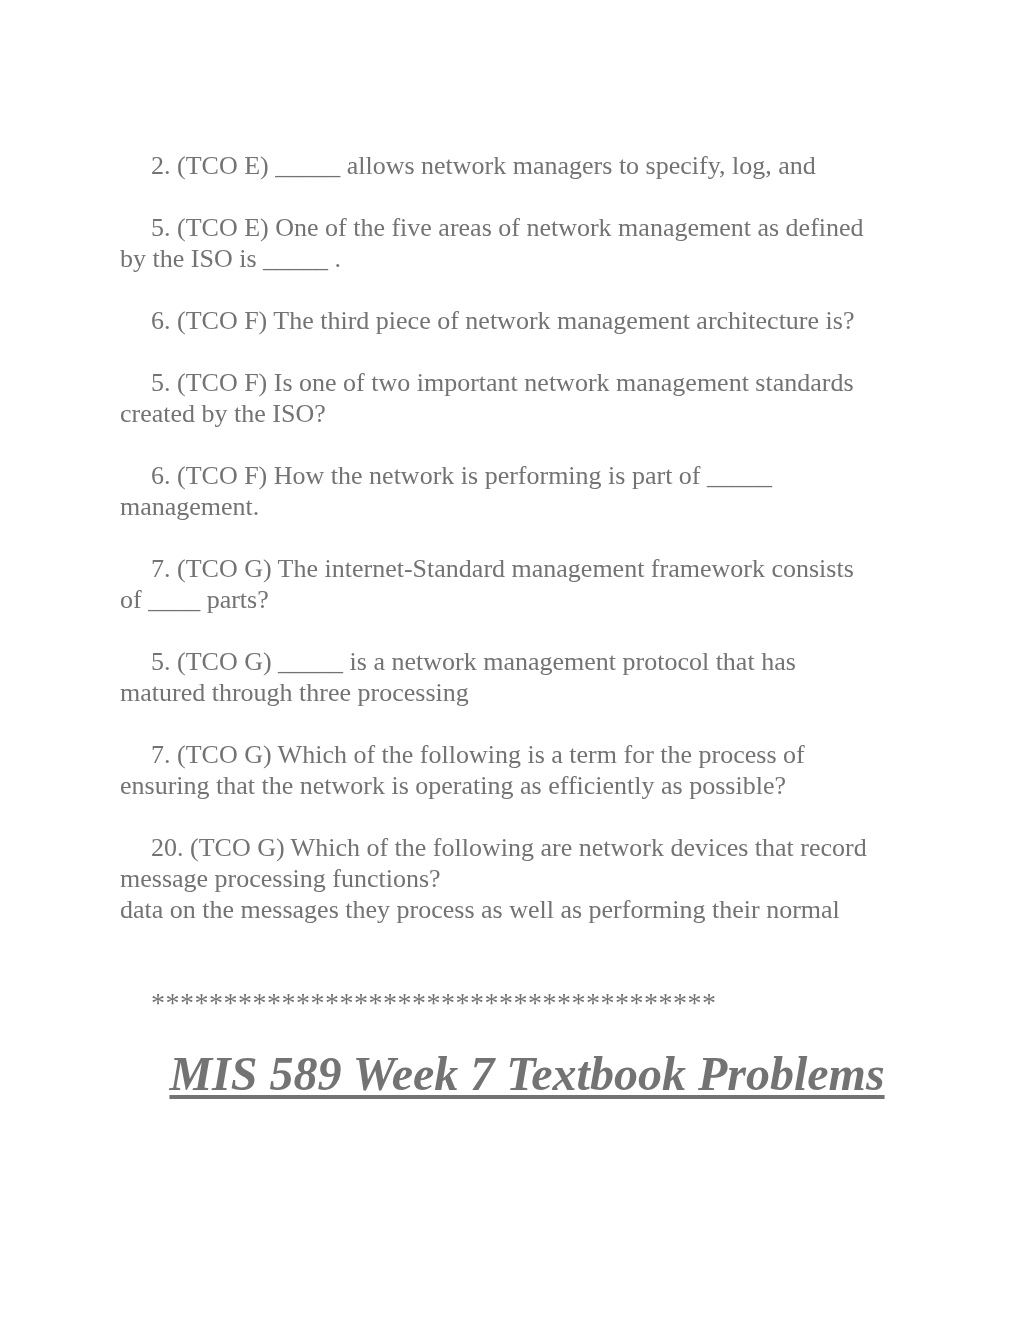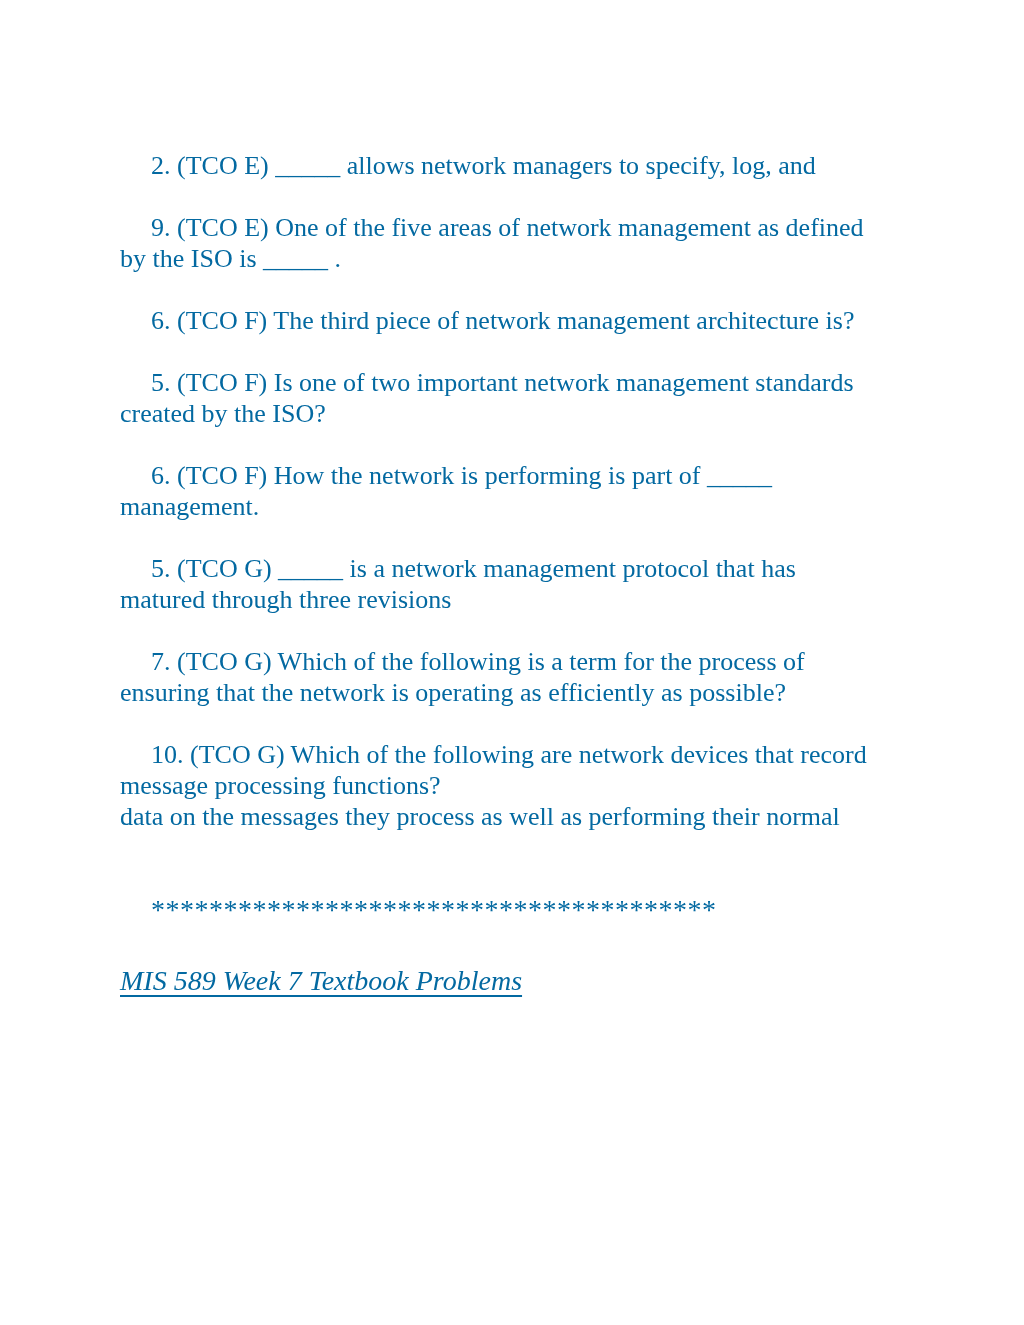--- a/index.html
+++ b/index.html
@@ -6,21 +6,21 @@
     margin: 0;
     padding: 0;
     background: #ffffff;
   }
   .page {
     position: relative;
     width: 1024px;
     height: 1325px;
     box-sizing: border-box;
     background: #ffffff;
-    color: #0369a1;
+    color: #737373;
     font-family: "Liberation Serif", "DejaVu Serif", serif;
     font-size: 26px;
     line-height: 31px;
     padding: 150px 90px 16px 120px;
     overflow: hidden;
   }
   p.q {
     margin: 0 0 31px 0;
     padding: 0;
   }
@@ -34,71 +34,75 @@
   p.sep {
     margin: 62px 0 0 0;
     padding: 0;
     font-size: 28px;
     line-height: 31px;
     letter-spacing: 0.5px;
   }
   h1.doc-title {
     margin: 32px 0 0 0;
     padding: 0;
-    font-size: 28px;
+    font-size: 48px;
     line-height: 48px;
-    font-weight: normal;
+    font-weight: bold;
     font-style: italic;
-    text-align: left;
+    text-align: center;
     text-decoration: underline;
     text-underline-offset: 5px;
     white-space: nowrap;
   }
 </style>
 </head>
 <body>
 
 <div class="page">
 
   <p class="q">
     <span class="line first">2. (TCO E) _____ allows network managers to specify, log, and</span>
   </p>
 
   <p class="q">
-    <span class="line first">9. (TCO E) One of the five areas of network management as defined</span>
+    <span class="line first">5. (TCO E) One of the five areas of network management as defined</span>
     <span class="line">by the ISO is _____ .</span>
   </p>
 
   <p class="q">
     <span class="line first">6. (TCO F) The third piece of network management architecture is?</span>
   </p>
 
   <p class="q">
     <span class="line first">5. (TCO F) Is one of two important network management standards</span>
     <span class="line">created by the ISO?</span>
   </p>
 
   <p class="q">
     <span class="line first">6. (TCO F) How the network is performing is part of _____</span>
     <span class="line">management.</span>
   </p>
 
+  <p class="q">
+    <span class="line first">7. (TCO G) The internet-Standard management framework consists</span>
+    <span class="line">of ____ parts?</span>
+  </p>
 
   <p class="q">
     <span class="line first">5. (TCO G) _____ is a network management protocol that has</span>
-    <span class="line">matured through three revisions</span>
+    <span class="line">matured through three processing</span>
   </p>
 
   <p class="q">
     <span class="line first">7. (TCO G) Which of the following is a term for the process of</span>
     <span class="line">ensuring that the network is operating as efficiently as possible?</span>
   </p>
 
   <p class="q">
-    <span class="line first">10. (TCO G) Which of the following are network devices that record</span>
+    <span class="line first">20. (TCO G) Which of the following are network devices that record</span>
     <span class="line">message processing functions?</span>
     <span class="line">data on the messages they process as well as performing their normal</span>
   </p>
 
   <p class="sep">
     <span class="line first">***************************************</span>
   </p>
 
   <h1 class="doc-title">MIS 589 Week 7 Textbook Problems</h1>
 

